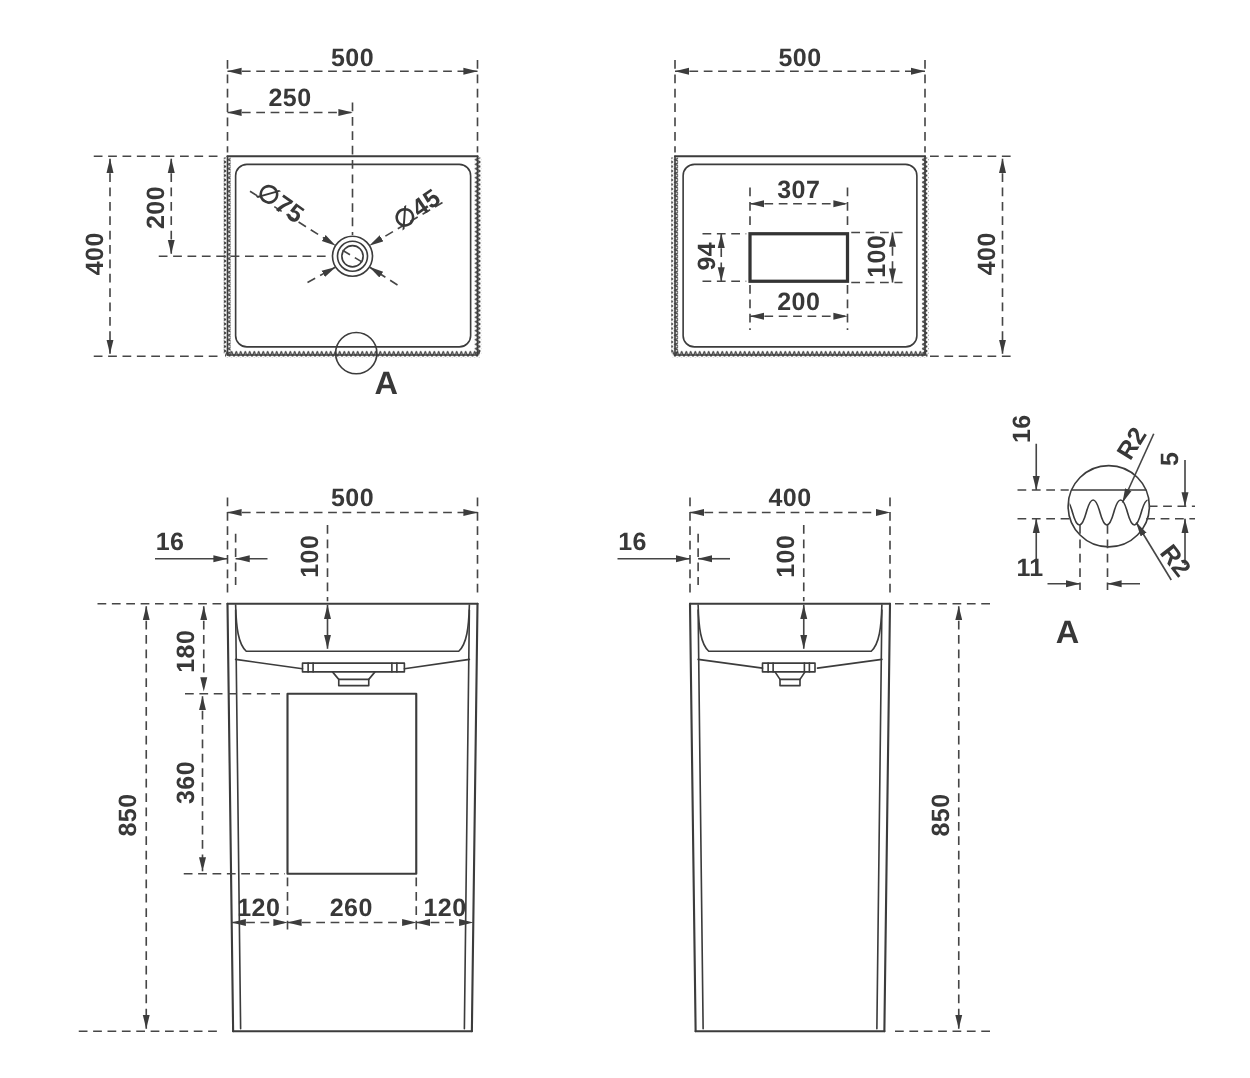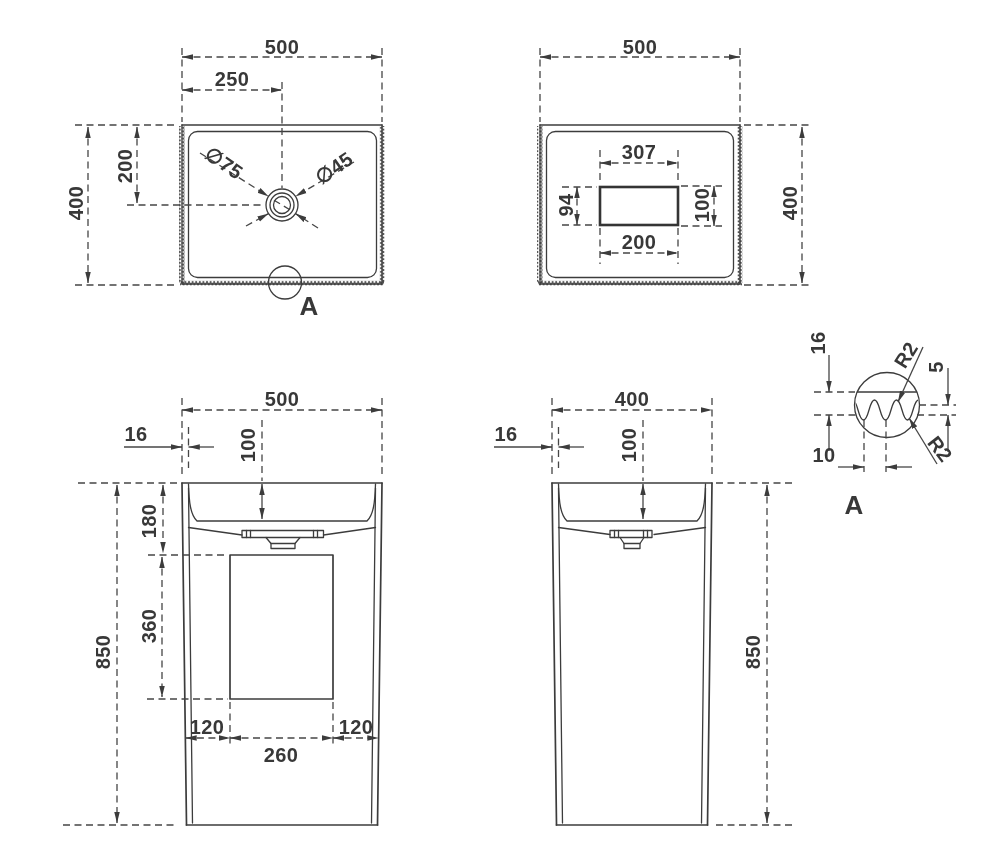--- a/index.html
+++ b/index.html
@@ -211,28 +211,28 @@
 <div class="lbl r" style="left:702px;top:205px;">100</div>
 <div class="lbl r" style="left:790px;top:203px;">400</div>
 
 <div class="lbl" style="left:282px;top:399px;">500</div>
 <div class="lbl" style="left:136px;top:434px;">16</div>
 <div class="lbl r" style="left:248px;top:445px;">100</div>
 <div class="lbl r" style="left:149px;top:521px;">180</div>
 <div class="lbl r" style="left:149px;top:626px;">360</div>
 <div class="lbl r" style="left:103px;top:652px;">850</div>
 <div class="lbl" style="left:207px;top:727px;">120</div>
-<div class="lbl" style="left:281px;top:727px;margin-top:28px;">260</div>
+<div class="lbl" style="left:281px;top:727px;">260</div>
 <div class="lbl" style="left:356px;top:727px;">120</div>
 
 <div class="lbl" style="left:632px;top:399px;">400</div>
 <div class="lbl" style="left:506px;top:434px;">16</div>
 <div class="lbl r" style="left:629px;top:445px;">100</div>
 <div class="lbl r" style="left:753px;top:652px;">850</div>
 
 <div class="lbl r" style="left:818px;top:343px;">16</div>
 <div class="lbl r" style="left:936px;top:367px;">5</div>
 <div class="lbl" style="left:906px;top:355px;transform:translate(-50%,-50%) rotate(-58deg);">R2</div>
 <div class="lbl" style="left:940px;top:449px;transform:translate(-50%,-50%) rotate(52deg);">R2</div>
-<div class="lbl" style="left:824px;top:455px;">10</div>
+<div class="lbl" style="left:824px;top:455px;">11</div>
 <div class="lbl big" style="left:854px;top:505px;">A</div>
 
 </div>
 
 </body></html>

